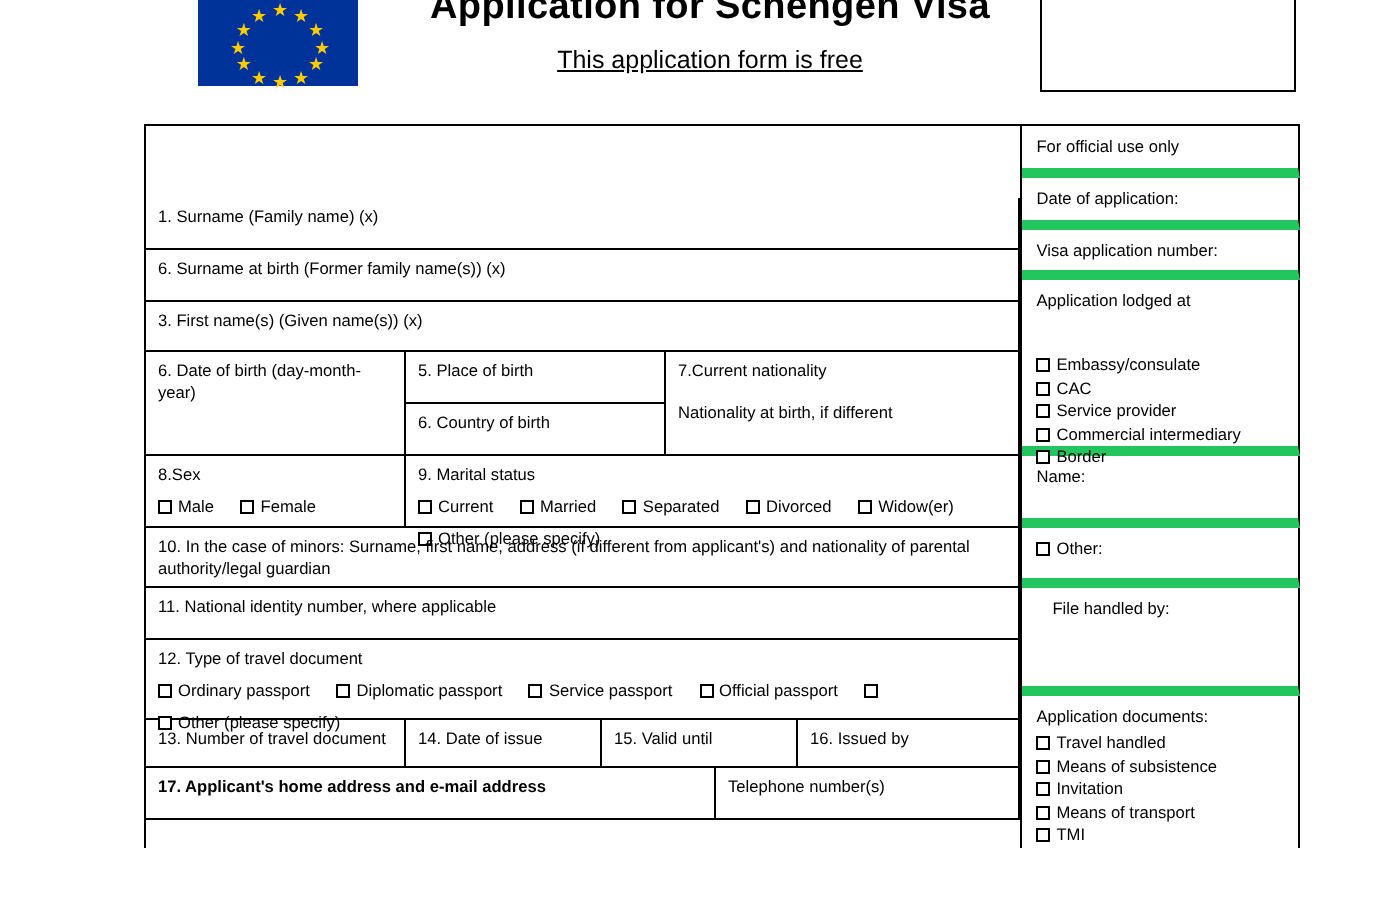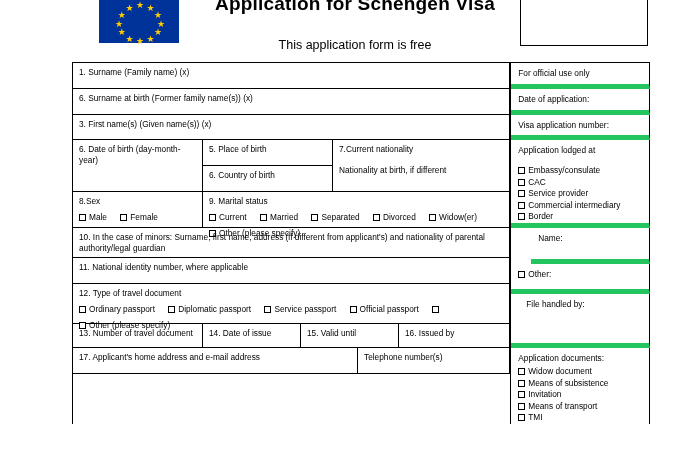--- a/index.html
+++ b/index.html
@@ -54,21 +54,22 @@
   }
   .main-title {
     font-size: 19px;
     font-weight: bold;
     letter-spacing: 0.2px;
     line-height: 24px;
     white-space: nowrap;
   }
   .sub-title {
     font-size: 12.5px;
-    margin-top: 22px;
+    margin-top: 7px;
+    text-decoration: underline;
   }
   .photo-box {
     position: absolute;
     left: 520px;
     top: -26px;
     width: 128px;
     height: 72px;
     border: 1px solid #000;
     box-sizing: border-box;
     background: #fff;
@@ -80,20 +81,21 @@
     top: 62px;
     width: 578px;
     border-left: 1px solid #000;
     border-top: 1px solid #000;
     box-sizing: border-box;
     display: flex;
   }
   .left-col {
     width: 438px;
     box-sizing: border-box;
+    margin-top: 36px;
   }
   .right-col {
     width: 140px;
     box-sizing: border-box;
     border-left: 1px solid #000;
   }
   .cell {
     border-right: 1px solid #000;
     border-bottom: 1px solid #000;
     box-sizing: border-box;
@@ -290,21 +292,21 @@
         </div>
         <div class="cell h24" style="flex:0 0 98px;">
           <span class="lbl">15. Valid until</span>
         </div>
         <div class="cell h24">
           <span class="lbl">16. Issued by</span>
         </div>
       </div>
 
       <div class="row">
-        <div class="cell h26" style="flex:0 0 285px;">
+        <div class="cell h26" style="flex:0 0 285px;font-weight:bold;">
           <span class="lbl">17. Applicant's home address and e-mail address</span>
         </div>
         <div class="cell h26">
           <span class="lbl">Telephone number(s)</span>
         </div>
       </div>
 
 
     </div>
 
@@ -317,45 +319,45 @@
       <div class="rc" style="height:26px;">
         <span class="lbl">Date of application:</span>
       </div>
 
       <div class="rc" style="height:25px;">
         <span class="lbl">Visa application number:</span>
       </div>
 
       <div class="rc" style="height:88px;">
         <span class="lbl">Application lodged at</span>
-        <div style="margin-top:9px;">
+        <div style="margin-top:21px;">
           <div class="right-item"><span class="cb"></span><span>Embassy/consulate</span></div>
           <div class="right-item"><span class="cb"></span><span>CAC</span></div>
           <div class="right-item"><span class="cb"></span><span>Service provider</span></div>
           <div class="right-item"><span class="cb"></span><span>Commercial intermediary</span></div>
           <div class="right-item"><span class="cb"></span><span>Border</span></div>
         </div>
       </div>
 
-      <div class="rc" style="height:36px;margin-left:20px;">
+      <div class="rc" style="height:36px;">
         <span class="lbl">Name:</span>
       </div>
 
       <div class="rc" style="height:30px;">
         <span class="right-item"><span class="cb"></span><span>Other:</span></span>
       </div>
 
       <div class="rc" style="height:54px;padding-left:15px;">
         <span class="lbl">File handled by:</span>
       </div>
 
       <div class="rc" style="height:76px; border-bottom:none;">
         <span class="lbl">Application documents:</span>
         <div style="margin-top:2px;">
-          <div class="right-item"><span class="cb"></span><span>Widow document</span></div>
+          <div class="right-item"><span class="cb"></span><span>Travel handled</span></div>
           <div class="right-item"><span class="cb"></span><span>Means of subsistence</span></div>
           <div class="right-item"><span class="cb"></span><span>Invitation</span></div>
           <div class="right-item"><span class="cb"></span><span>Means of transport</span></div>
           <div class="right-item"><span class="cb"></span><span>TMI</span></div>
         </div>
       </div>
 
     </div>
   </div>
 </div>

